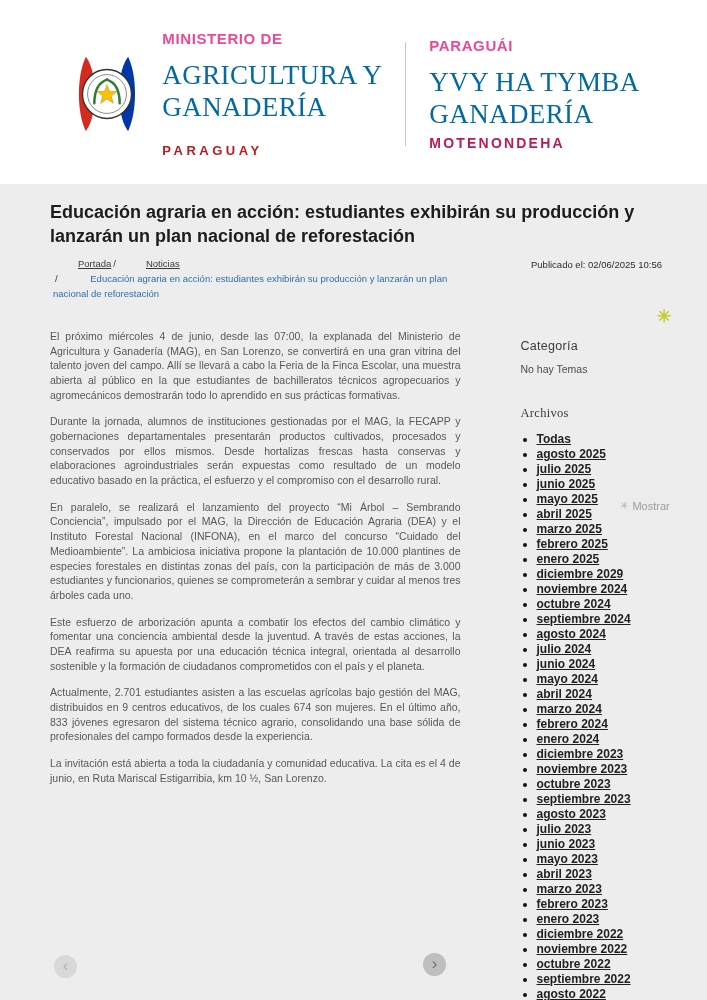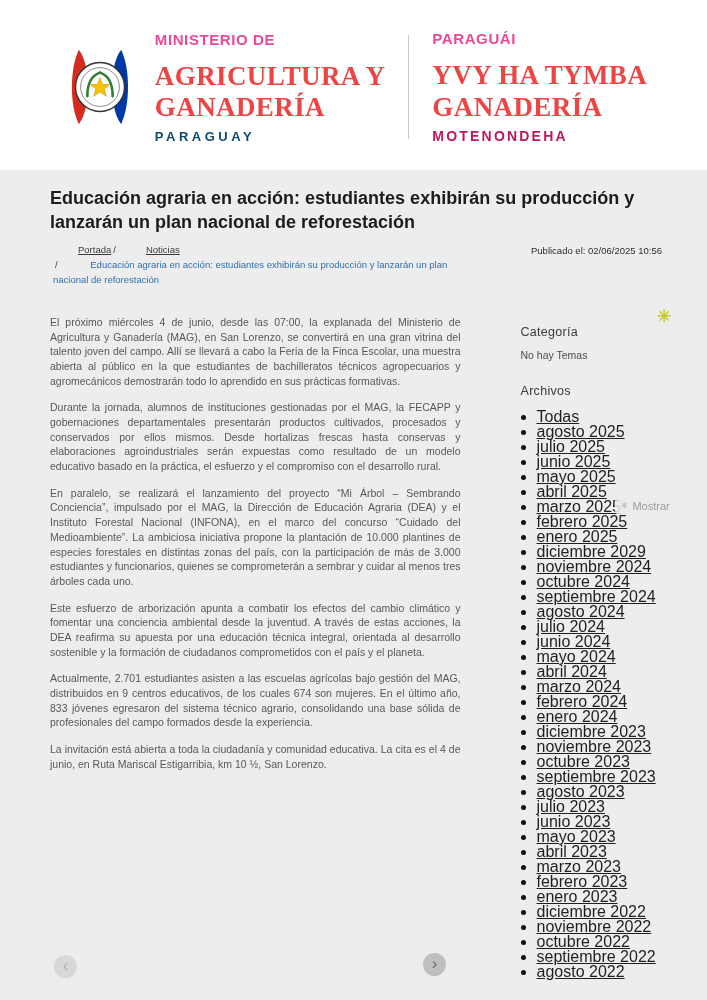--- a/index.html
+++ b/index.html
@@ -5,22 +5,22 @@
   * { margin:0; padding:0; box-sizing:border-box; }
   html,body { background:#e9e9e9; font-family:"Liberation Sans", sans-serif; }
   .page { width:707px; height:1000px; background:#ededed; position:relative; overflow:hidden; margin:0 auto; }
 
   
   .site-header { background:#ffffff; padding:30px 0 26px; display:flex; justify-content:center; }
   .brand { display:flex; align-items:center; gap:15px; }
   .logo-wrap { width:80px; height:98px; display:flex; align-items:center; justify-content:center; }
   .brand-block { display:flex; flex-direction:column; }
   .brand-top { font-size:15px; font-weight:bold; color:#ec4899; letter-spacing:0.6px; margin-bottom:13px; }
-  .brand-big { font-family:"Liberation Serif", serif; font-weight:bold; font-size:27px; color:#ef4444; line-height:1.17; letter-spacing:0.4px; }
-  .brand-bottom-l { font-size:13px; font-weight:bold; color:#0c4a6e; letter-spacing:3.5px; margin-top:5px; }
+  .brand-big { font-family:"Liberation Serif", serif; font-weight:normal; font-size:27px; color:#0369a1; line-height:1.17; letter-spacing:0.4px; }
+  .brand-bottom-l { font-size:13px; font-weight:bold; color:#b91c1c; letter-spacing:3.5px; margin-top:20px; }
   .brand-bottom-r { font-size:14px; font-weight:bold; color:#be185d; letter-spacing:2.2px; margin-top:5px; }
   .brand-divider { width:1px; height:104px; background:#c8c8c8; margin:0 8px; }
 
   
   .content { padding:16px 45px 0 50px; }
   .article-title { font-size:18px; font-weight:bold; color:#1c1c1c; line-height:1.35; max-width:612px; }
   .meta-row { display:flex; justify-content:space-between; align-items:flex-start; margin-top:8px; }
   .breadcrumb { width:432px; font-size:9.5px; color:#3a3a3a; line-height:1.55; }
   .breadcrumb a { color:#3a3a3a; text-decoration:underline;padding-left:28px; }
   .breadcrumb .sep { color:#3a3a3a; padding:0 2px; }
@@ -29,23 +29,23 @@
   .published { font-size:9.5px; color:#2d2d2d; white-space:nowrap; padding-top:2px; }
 
   .columns { display:flex; margin-top:27px; }
   .article-body { width:412px; }
   .article-body p { font-size:10.5px; color:#58585a; line-height:1.4; text-align:justify; margin-bottom:12px; }
 
   
   aside { margin-left:60px; width:142px; padding-top:10px; position:relative; }
   .side-title { font-size:12.5px; color:#3a3a3a; font-weight:normal; letter-spacing:0.3px; }
   .side-empty { font-size:10.5px; color:#4c4c4e; margin-top:10px; }
-  .side-title.archives-t { margin-top:23px; }
+  .side-title.archives-t { margin-top:31px;font-family:Liberation Serif, serif; }
   ul.archives { margin-top:11px; padding-left:16px; list-style:disc; }
-  ul.archives li { font-size:16px; line-height:15px; color:#111; }
+  ul.archives li { font-size:12px; line-height:15px; color:#111;font-weight:bold; }
   ul.archives li a { color:#1f1f1f; text-decoration:underline; }
 
   
   .a11y-icon { position:absolute; left:657px; top:308px; font-size:17px; color:#c3cc2e; font-weight:bold; cursor:pointer; line-height:1; }
   .mostrar { position:absolute; left:615px; top:498px; display:flex; align-items:center; gap:4px;
              background:rgba(235,235,235,0.85); padding:2px 5px; border-radius:3px;
              color:#9d9d9d; font-size:11px; cursor:pointer; }
   .mostrar .spark { font-size:10px; color:#b3b3b3; line-height:1; }
 
   .carousel-btn { position:absolute; width:23px; height:23px; border-radius:50%; border:none;

